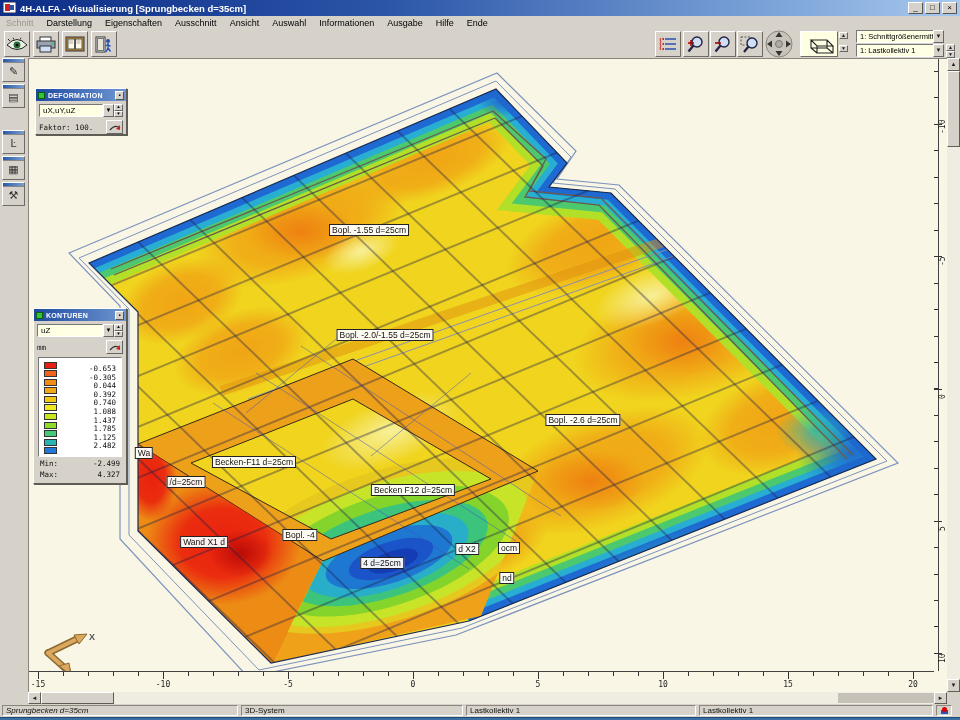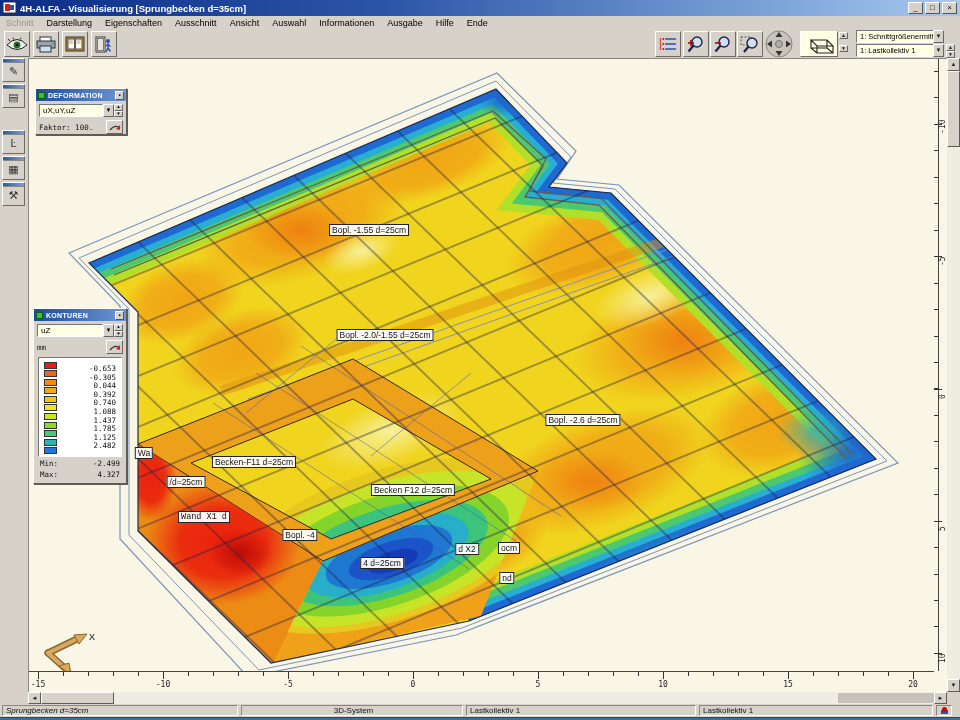--- a/index.html
+++ b/index.html
@@ -388,21 +388,21 @@
     </svg>
 
     <div id="model-labels">
         <div class="model-label" style="left: 340px; top: 171px;">Bopl. -1.55 d=25cm</div>
         <div class="model-label" style="left: 356px; top: 276px;">Bopl. -2.0/-1.55 d=25cm</div>
         <div class="model-label" style="left: 554px; top: 361px;">Bopl. -2.6 d=25cm</div>
         <div class="model-label" style="left: 115px; top: 394px; text-align: center;">Wa</div>
         <div class="model-label" style="left: 157px; top: 395px; margin-top: 28px;">/d=25cm</div>
         <div class="model-label" style="left: 225px; top: 403px;">Becken-F11 d=25cm</div>
         <div class="model-label" style="left: 384px; top: 431px;">Becken F12 d=25cm</div>
-        <div class="model-label" style="left: 175px; top: 458px; font-family: Liberation Mono, monospace;">Wand X1 d</div>
+        <div class="model-label" style="left: 175px; top: 483px;">Wand X1 d</div>
         <div class="model-label" style="left: 271px; top: 476px;">Bopl. -4</div>
         <div class="model-label" style="left: 353px; top: 504px;">4 d=25cm</div>
         <div class="model-label" style="left: 438px; top: 490px;">d X2</div>
         <div class="model-label" style="left: 480px; top: 489px;">ocm</div>
         <div class="model-label" style="left: 478px; top: 519px;">nd</div>
       </div>
 
     <div id="bottom-ruler">
         <div class="btick" style="left: 9px; height: 4px;"></div>
         <div class="btick" style="left: 34px; height: 4px;"></div>
@@ -605,21 +605,21 @@
     <div class="sbtn" style="right:0; top:0; width:13px; height:12px; line-height:10px;">►</div>
   </div>
   <div id="vscroll">
     <div class="sbtn" style="left:0; top:0; width:13px; height:13px; line-height:11px;">▲</div>
     <div class="sthumb" style="left:0; top:13px; width:13px; height:76px;"></div>
     <div class="sbtn" style="left:0; bottom:0; width:13px; height:13px; line-height:11px;">▼</div>
   </div>
 
   <div id="statusbar">
       <div class="spanel" style="width: 236px; font-style: italic;">Sprungbecken d=35cm</div>
-      <div class="spanel" style="width: 222px; text-align: center;">3D-System</div>
+      <div class="spanel" style="width: 222px;">3D-System</div>
       <div class="spanel" style="width: 230px;">Lastkollektiv 1</div>
       <div class="spanel" style="width: 234px;">Lastkollektiv 1</div>
       <div class="spanel" style="width: 16px;"><svg width="9" height="9">
           <rect x="1" y="4" width="7" height="4" fill="#2a52b0"></rect>
           <circle cx="4.5" cy="3.5" r="2.5" fill="#d00"></circle>
         </svg></div>
     </div>
   <div id="bottom-strip"></div>
 </div>
 

